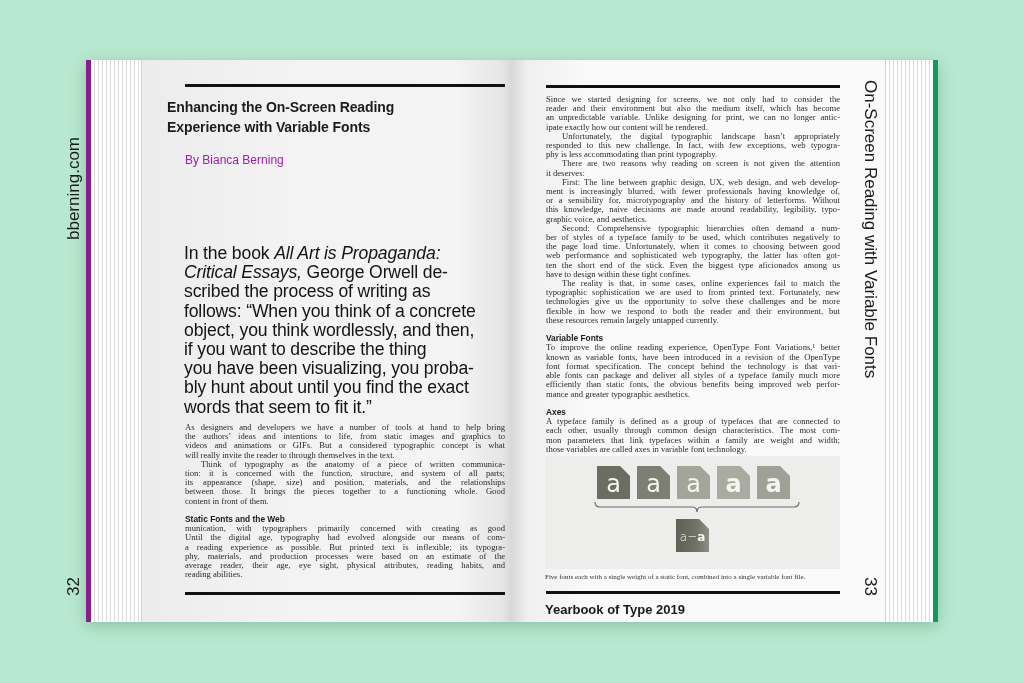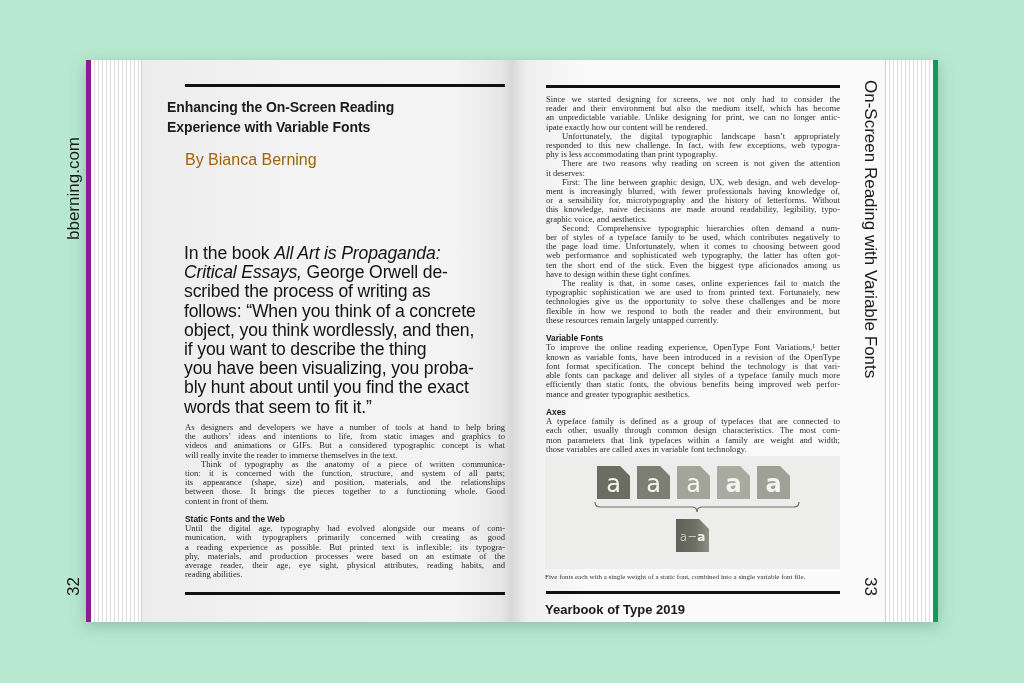--- a/index.html
+++ b/index.html
@@ -59,21 +59,21 @@
     left: 880px; top: 577px; font-size: 17px;
     transform: rotate(90deg); transform-origin: left top;
   }
   .title {
     position: absolute; left: 167px; top: 97px; width: 320px;
     font-size: 14px; line-height: 20px; font-weight: 700; color: #1c1c1c;
     letter-spacing: -0.1px;
   }
   .author {
     position: absolute; left: 185px; top: 150px;
-    font-size: 16px; line-height: 20px; color: #a16207;
+    font-size: 12px; line-height: 20px; color: #a21caf;
   }
   .lead {
     position: absolute; left: 184px; top: 244px; width: 325px;
     font-size: 17.6px; line-height: 19.2px; font-weight: 400; color: #141414;
     letter-spacing: -0.15px;
   }
   .lead .line { display: block; white-space: nowrap; }
   .lead i { font-style: italic; }
   .body {
     position: absolute; font-family: "Liberation Serif", serif;
@@ -143,30 +143,30 @@
     <span class="line"><span>if you want to describe the thing</span></span>
     <span class="line"><span>you have been visualizing, you proba-</span></span>
     <span class="line"><span>bly hunt about until you find the exact</span></span>
     <span class="line"><span>words that seem to fit it.”</span></span>
   </div>
 
 <div class="body" id="left-body" style="left:185px; top:423px; width:320px;">
     <span class="line">As designers and developers we have a number of tools at hand to help bring</span>
     <span class="line">the authors’ ideas and intentions to life, from static images and graphics to</span>
     <span class="line">videos and animations or GIFs. But a considered typographic concept is what</span>
-    <span class="line last">will really invite the reader to immerse themselves in the text.</span>
+    <span class="line last">will really invite the reader to through themselves in the text.</span>
     <span class="line ind">Think of typography as the anatomy of a piece of written communica-</span>
     <span class="line">tion: it is concerned with the function, structure, and system of all parts;</span>
     <span class="line">its appearance (shape, size) and position, materials, and the relationships</span>
     <span class="line">between those. It brings the pieces together to a functioning whole. Good</span>
     <span class="line last">content in front of them.</span>
     <span class="gap"></span>
     <span class="subhead">Static Fonts and the Web</span>
+    <span class="line">munication, with typographers primarily concerned with creating as good</span>
     <span class="line">Until the digital age, typography had evolved alongside our means of com-</span>
-    <span class="line">munication, with typographers primarily concerned with creating as good</span>
     <span class="line">a reading experience as possible. But printed text is inflexible; its typogra-</span>
     <span class="line">phy, materials, and production processes were based on an estimate of the</span>
     <span class="line">average reader, their age, eye sight, physical attributes, reading habits, and</span>
     <span class="line last">reading abilities.</span>
   </div>
 
 <div class="rule" style="left:185px; top:592px; width:320px;"></div>
 
 <div class="rule" style="left:546px; top:85px; width:294px;"></div>
 <div class="body" id="right-body" style="left:546px; top:95px; width:294px;">

